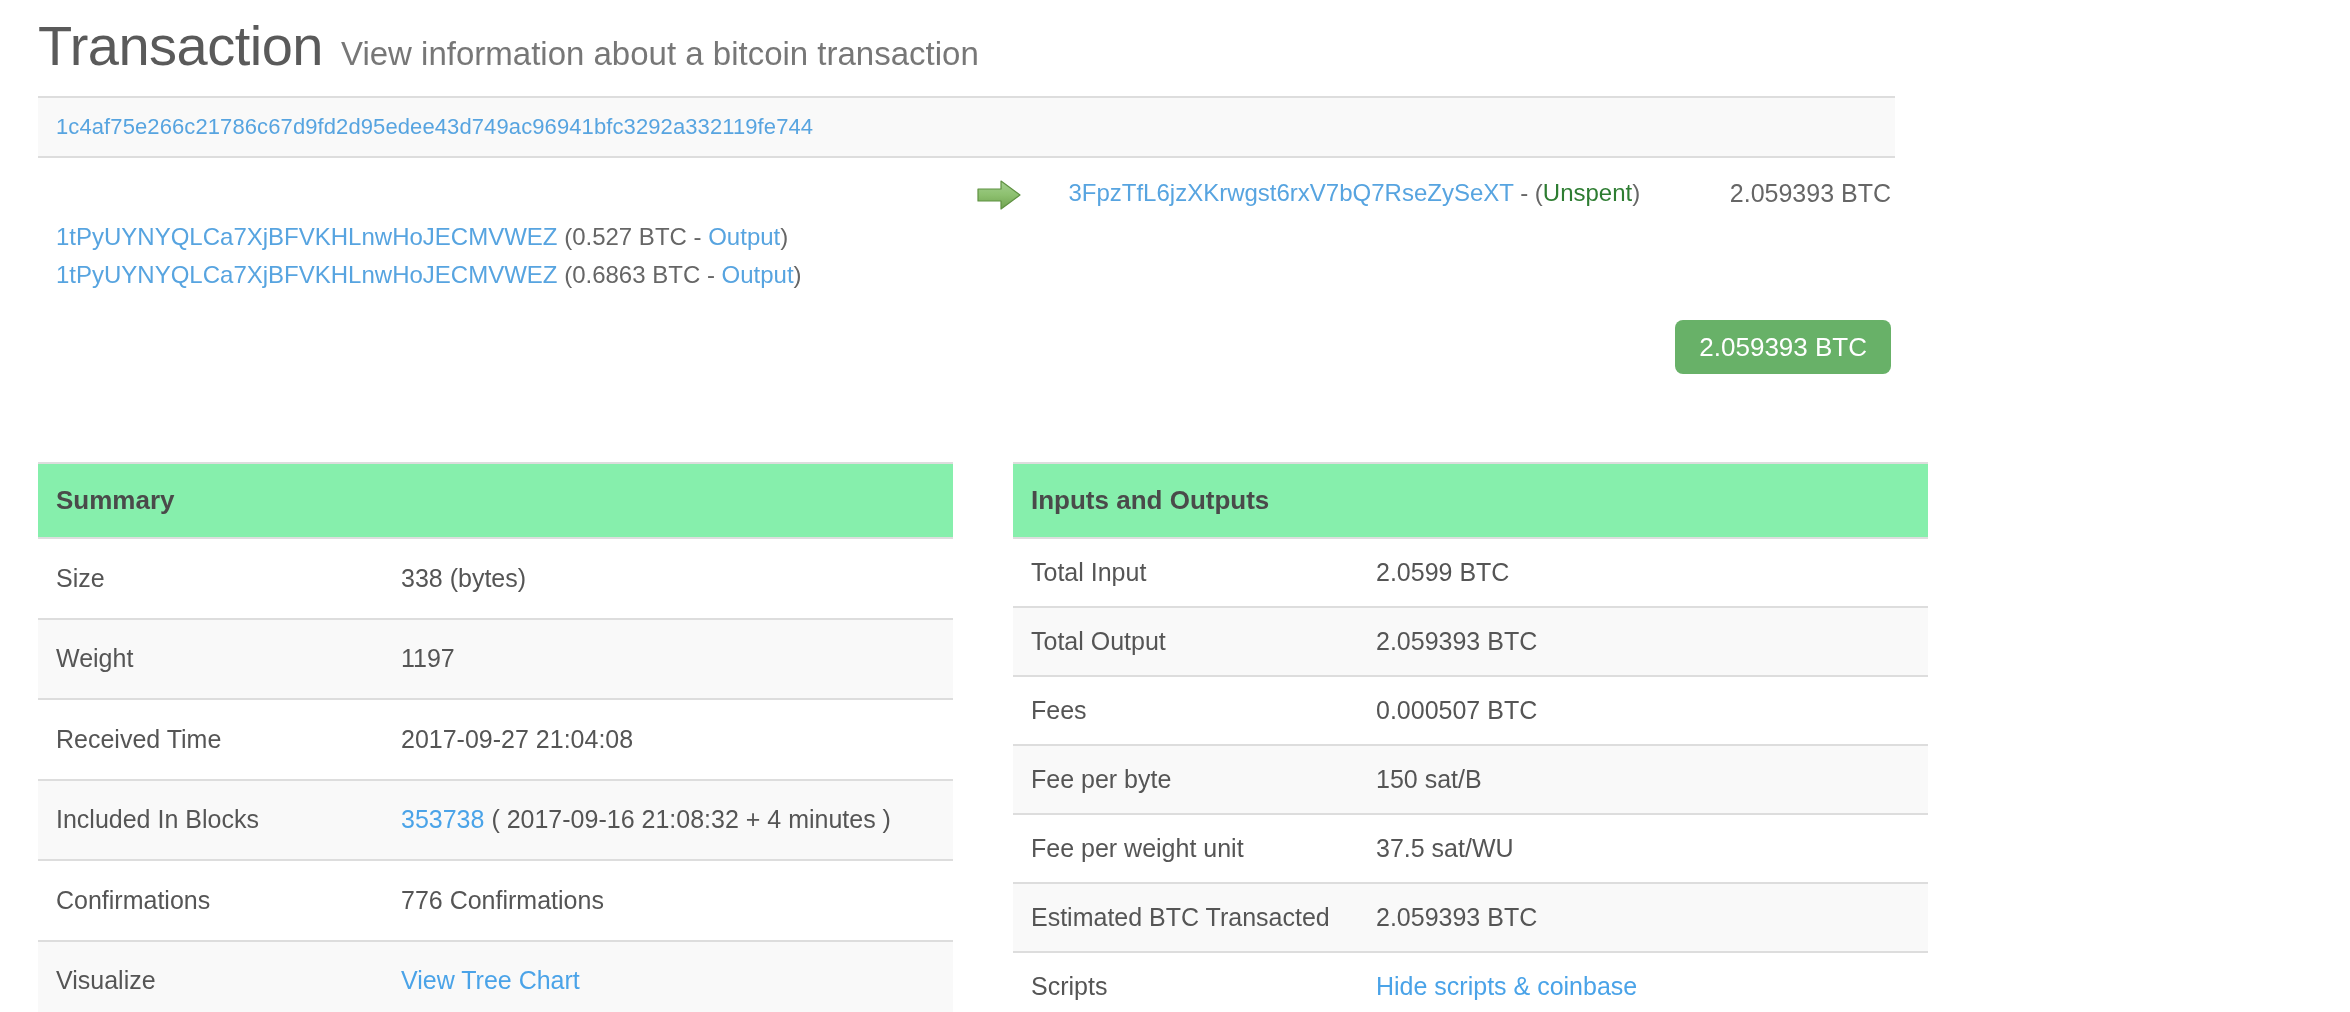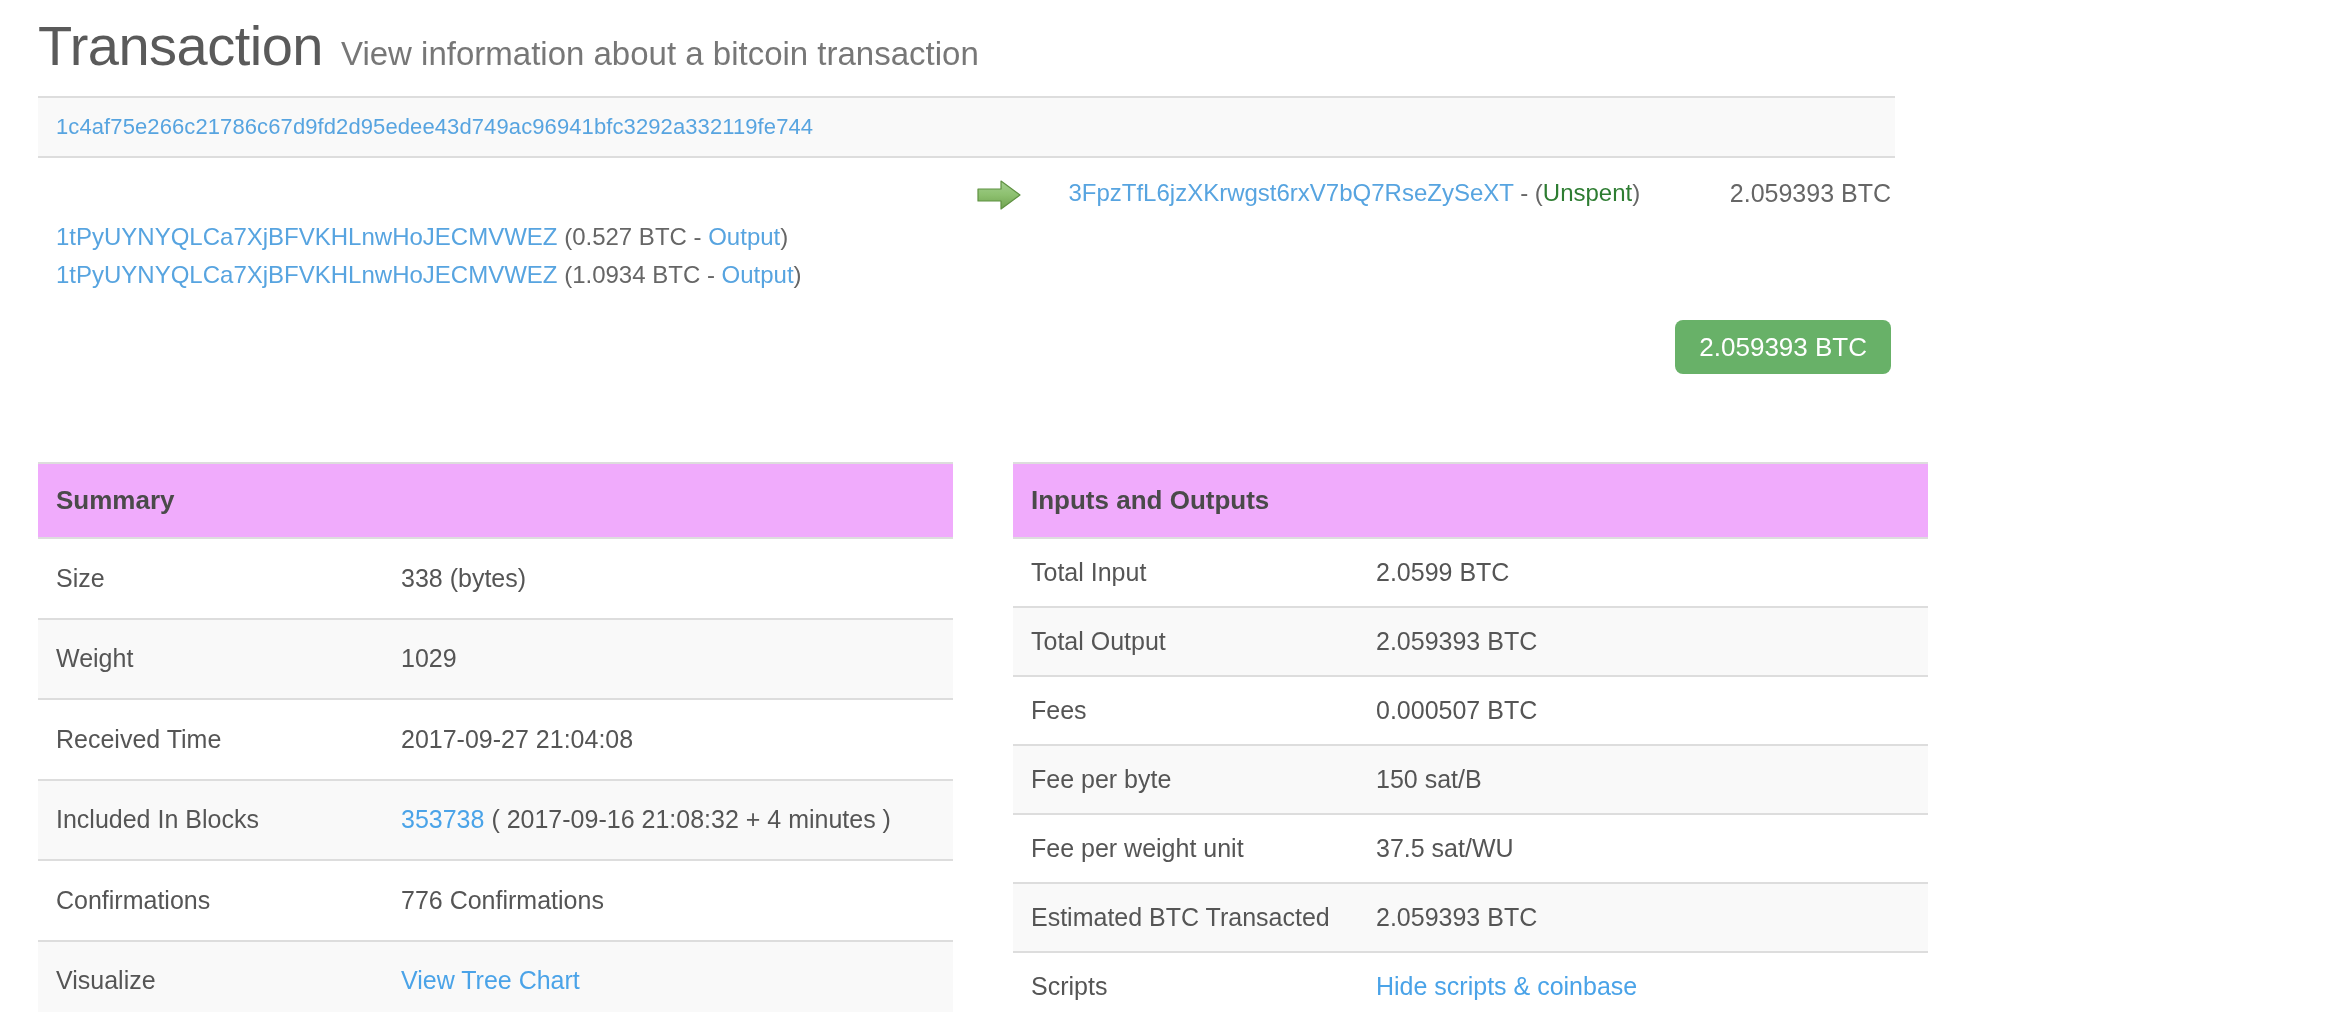--- a/index.html
+++ b/index.html
@@ -133,21 +133,21 @@
   }
   .info-table td, .info-table th {
     text-align: left;
     vertical-align: middle;
     padding: 19px 0 19px 18px;
     border-top: 2px solid #dddddd;
     font-weight: 400;
     color: #555555;
   }
   .info-table thead th {
-    background: #f0abfc;
+    background: #86efac;
     font-weight: 700;
     font-size: 26px;
     border-top: 2px solid #dddddd;
     border-bottom: 2px solid #dddddd;
     padding: 21px 0 21px 18px;
     color: #4a4a4a;
   }
   .info-table tbody tr:nth-child(even) td { background: #f9f9f9; }
   .info-table tbody tr:last-child td { border-bottom: 2px solid #dddddd; }
   .info-table td.label-cell { width: 345px; }
@@ -173,21 +173,21 @@
       <a class="tx-hash-link" href="#">1c4af75e266c21786c67d9fd2d95edee43d749ac96941bfc3292a332119fe744</a>
     </div>
 
     <div class="io-row">
 
       <div class="io-inputs">
         <div class="io-line">
           <a href="#">1tPyUYNYQLCa7XjBFVKHLnwHoJECMVWEZ</a><span class="paren"> <span>(</span><span>0.527 BTC</span><span> - </span></span><a href="#" class="io-link">Output</a><span class="paren">)</span>
         </div>
         <div class="io-line">
-          <a href="#">1tPyUYNYQLCa7XjBFVKHLnwHoJECMVWEZ</a><span class="paren"> <span>(</span><span>1.0934 BTC</span><span> - </span></span><a href="#" class="io-link">Output</a><span class="paren">)</span>
+          <a href="#">1tPyUYNYQLCa7XjBFVKHLnwHoJECMVWEZ</a><span class="paren"> <span>(</span><span>0.6863 BTC</span><span> - </span></span><a href="#" class="io-link">Output</a><span class="paren">)</span>
         </div>
       </div>
 
       <div class="io-arrow-cell">
         <svg class="arrow-icon" width="44" height="30" viewBox="0 0 44 30">
           <defs>
             <linearGradient id="agrad" x1="0" y1="0" x2="0" y2="1">
               <stop offset="0%" stop-color="#a3cf8f"></stop>
               <stop offset="50%" stop-color="#8dc06f"></stop>
               <stop offset="100%" stop-color="#6fa24f"></stop>
@@ -223,21 +223,21 @@
           <th colspan="2">Summary</th>
         </tr>
       </thead>
       <tbody>
         <tr>
           <td class="label-cell">Size</td>
           <td>338 (bytes)</td>
         </tr>
         <tr>
           <td class="label-cell">Weight</td>
-          <td>1029</td>
+          <td>1197</td>
         </tr>
         <tr>
           <td class="label-cell">Received Time</td>
           <td>2017-09-27 21:04:08</td>
         </tr>
         <tr>
           <td class="label-cell">Included In Blocks</td>
           <td><a href="#" class="tbl-link">353738</a><span class="muted-inline"> ( 2017-09-16 21:08:32 + 4 minutes )</span></td>
         </tr>
         <tr>

